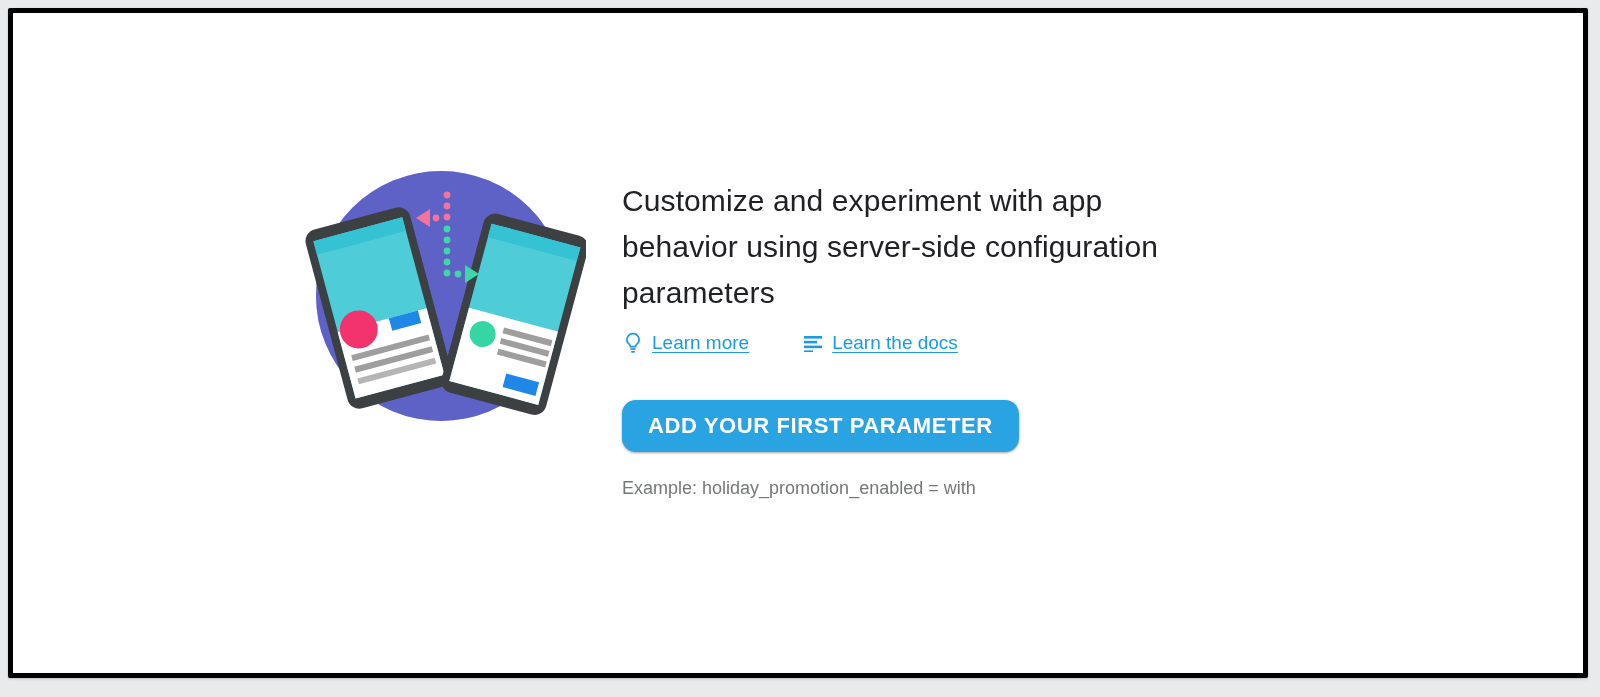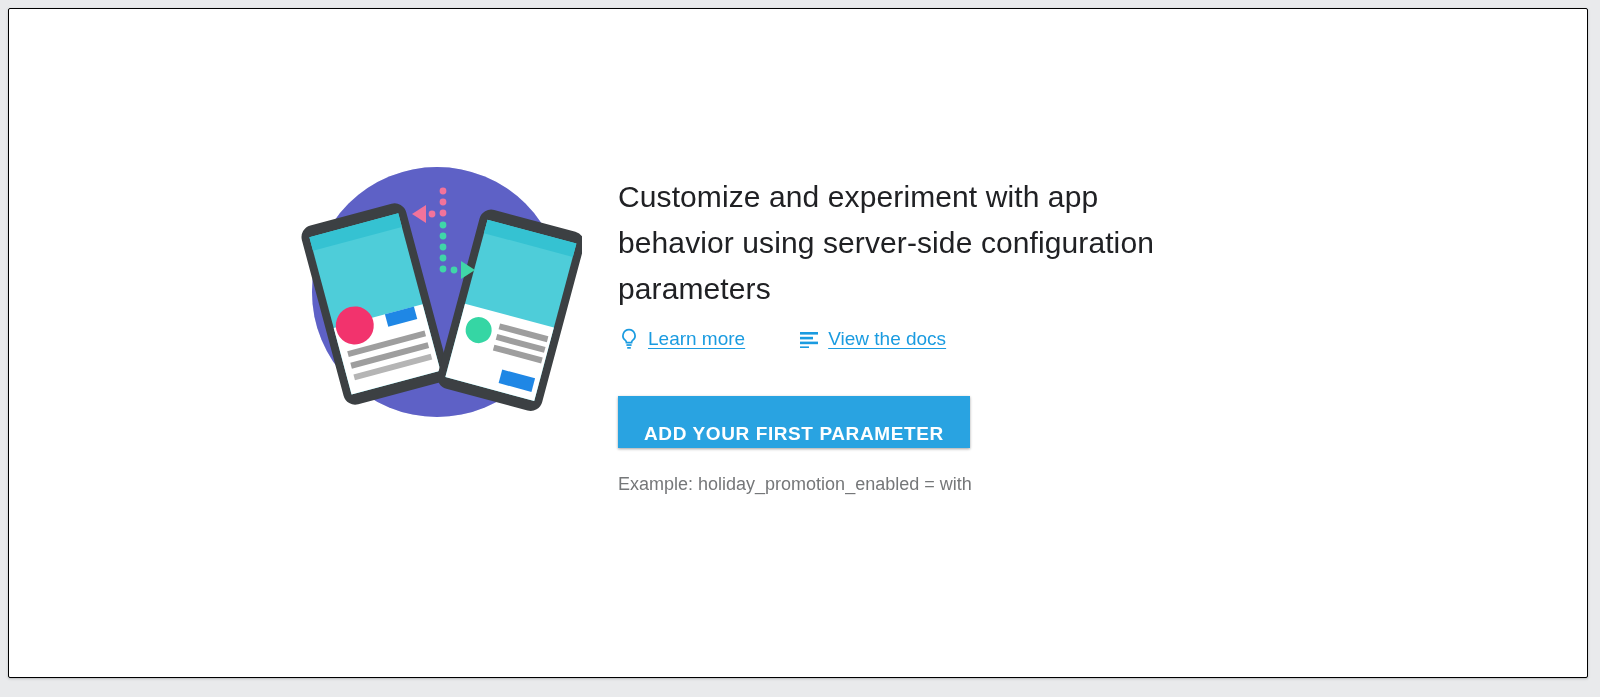--- a/index.html
+++ b/index.html
@@ -13,21 +13,21 @@
     font-family: "Liberation Sans", sans-serif;
     overflow: hidden;
   }
   .page-card {
     position: absolute;
     left: 8px;
     top: 8px;
     width: 1580px;
     height: 670px;
     background: #ffffff;
-    border: 1px solid #000000;
+    border: 5px solid #000000;
     border-radius: 2px;
     box-shadow: 0 1px 3px rgba(60,64,67,0.18), 0 1px 1px rgba(60,64,67,0.10);
     box-sizing: border-box;
     overflow: hidden;
   }
   .empty-state {
     position: absolute;
     left: 0;
     top: 0;
     width: 100%;
@@ -88,30 +88,30 @@
     font-size: 19px;
     line-height: 22px;
     color: #1a9be0;
     text-decoration: underline;
     text-underline-offset: 3px;
   }
 
   .cta-button {
     display: inline-block;
     margin-top: 46px;
-    padding: 12px 26px;
+    padding: 0 26px;
     height: 52px;
     line-height: 52px;
     background: #29a3e1;
     color: #ffffff;
-    font-size: 19px;
+    font-size: 22px;
     font-weight: 700;
     letter-spacing: 0.6px;
     border: none;
-    border-radius: 0;
+    border-radius: 14px;
     box-shadow: 0 1px 3px rgba(0,0,0,0.22), 0 1px 2px rgba(0,0,0,0.16);
     cursor: pointer;
     font-family: "Liberation Sans", sans-serif;
     white-space: nowrap;
   }
   .example-text {
     margin-top: 25px;
     font-size: 18px;
     line-height: 22px;
     color: #757779;
@@ -197,21 +197,21 @@
 
         <a class="link-item">
           <span class="link-icon">
             <svg width="20" height="18" viewBox="0 0 20 18" xmlns="http://www.w3.org/2000/svg">
               <rect x="1" y="2" width="18" height="2.6" fill="#1a9be0"></rect>
               <rect x="1" y="6.8" width="13" height="2.6" fill="#1a9be0"></rect>
               <rect x="1" y="11.6" width="18" height="2.6" fill="#1a9be0"></rect>
               <rect x="1" y="16.4" width="9" height="1.6" fill="#1a9be0"></rect>
             </svg>
           </span>
-          <span class="link-text">View the docs</span>
+          <span class="link-text">Learn the docs</span>
         </a>
       </div>
 
       <button class="cta-button">ADD YOUR FIRST PARAMETER</button>
 
       <div class="example-text">Example: holiday_promotion_enabled = with</div>
     </div>
 
   </div>
 </div>

